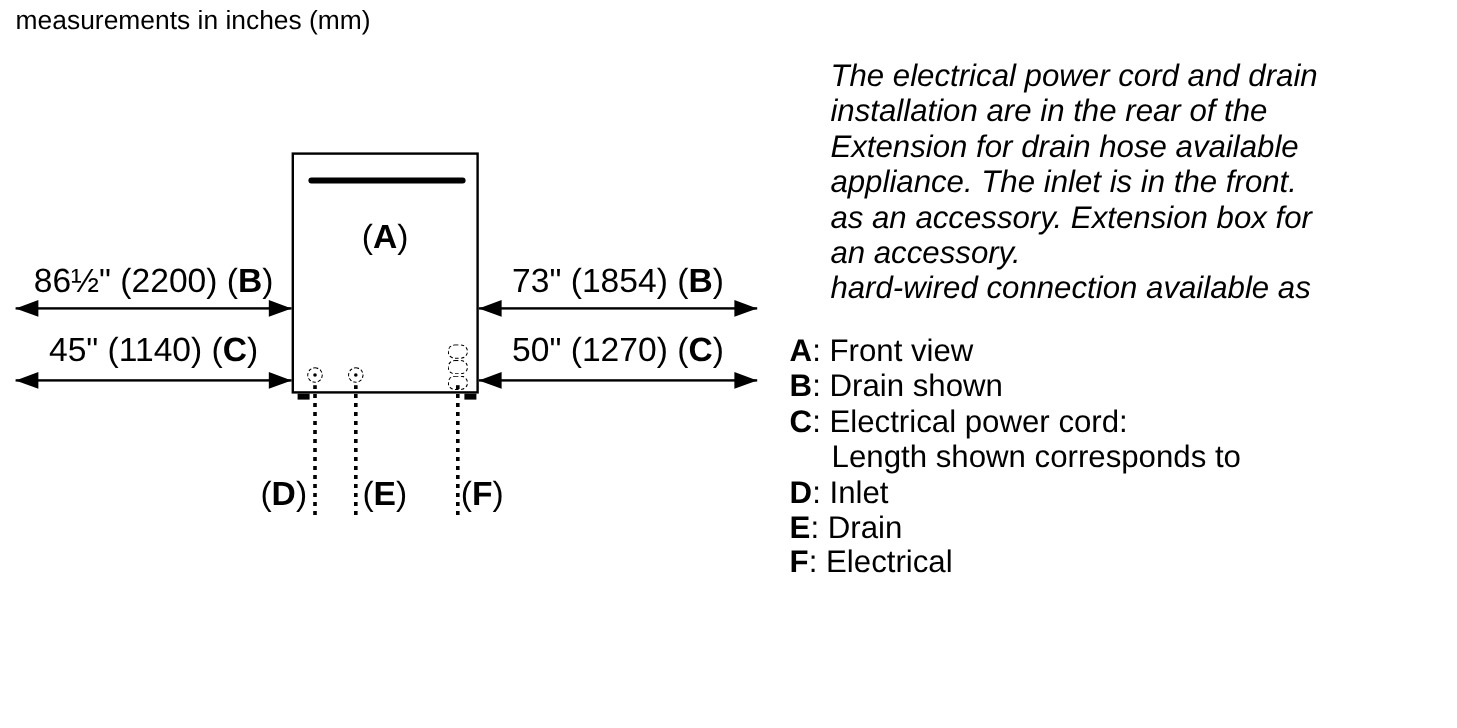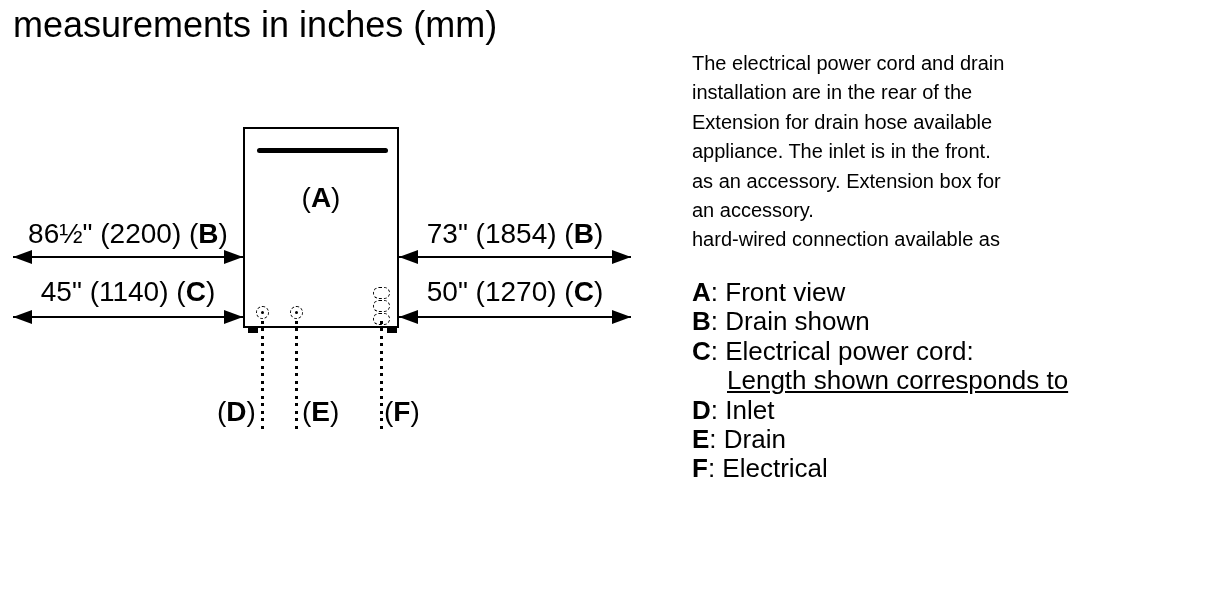--- a/index.html
+++ b/index.html
@@ -4,21 +4,21 @@
 <style>
   html,body { margin:0; padding:0; background:#fff; }
   .canvas {
     position:relative; width:1214px; height:607px;
     background:#ffffff; color:#000;
     font-family:"Liberation Sans", sans-serif;
     overflow:hidden;
   }
   .bold { font-weight:bold; }
 
-  .page-title { position:absolute; left:13px; top:4px; font-size:36px; white-space:nowrap; }
+  .page-title { position:absolute; left:13px; top:4px; font-size:22px; white-space:nowrap; }
 
   
   .appliance {
     position:absolute; left:243px; top:127px; width:156px; height:201px;
     border:2px solid #000; box-sizing:border-box; background:#fff;
   }
   .handle-bar {
     position:absolute; left:12px; top:19px; width:131px; height:5px;
     background:#000; border-radius:3px;
   }
@@ -59,28 +59,29 @@
 
   
   .dotline {
     position:absolute; width:3px; top:321px; height:112px;
     background-image:repeating-linear-gradient(to bottom, #000 0px, #000 3px, transparent 3px, transparent 7.5px);
   }
   .port-label { position:absolute; top:398px; font-size:28px; line-height:1; white-space:nowrap; }
 
   
   .note {
-    position:absolute; left:692px; top:49px; font-size:20px; line-height:29.4px;
+    position:absolute; left:692px; top:49px; font-size:26px; line-height:29.4px;
+    white-space:nowrap;
+    font-style:italic;
+  }
+  .legend {
+    position:absolute; left:658px; top:278px; font-size:26px; line-height:29.4px;
     white-space:nowrap;
   }
-  .legend {
-    position:absolute; left:692px; top:278px; font-size:26px; line-height:29.4px;
-    white-space:nowrap;
-  }
-  .legend-cont { padding-left:35px;text-decoration:underline; }
+  .legend-cont { padding-left:35px; }
 </style>
 </head>
 <body>
 
 <div class="canvas">
 
   <div class="page-title">measurements in inches (mm)</div>
 
   <div class="appliance">
     <div class="handle-bar"></div>

